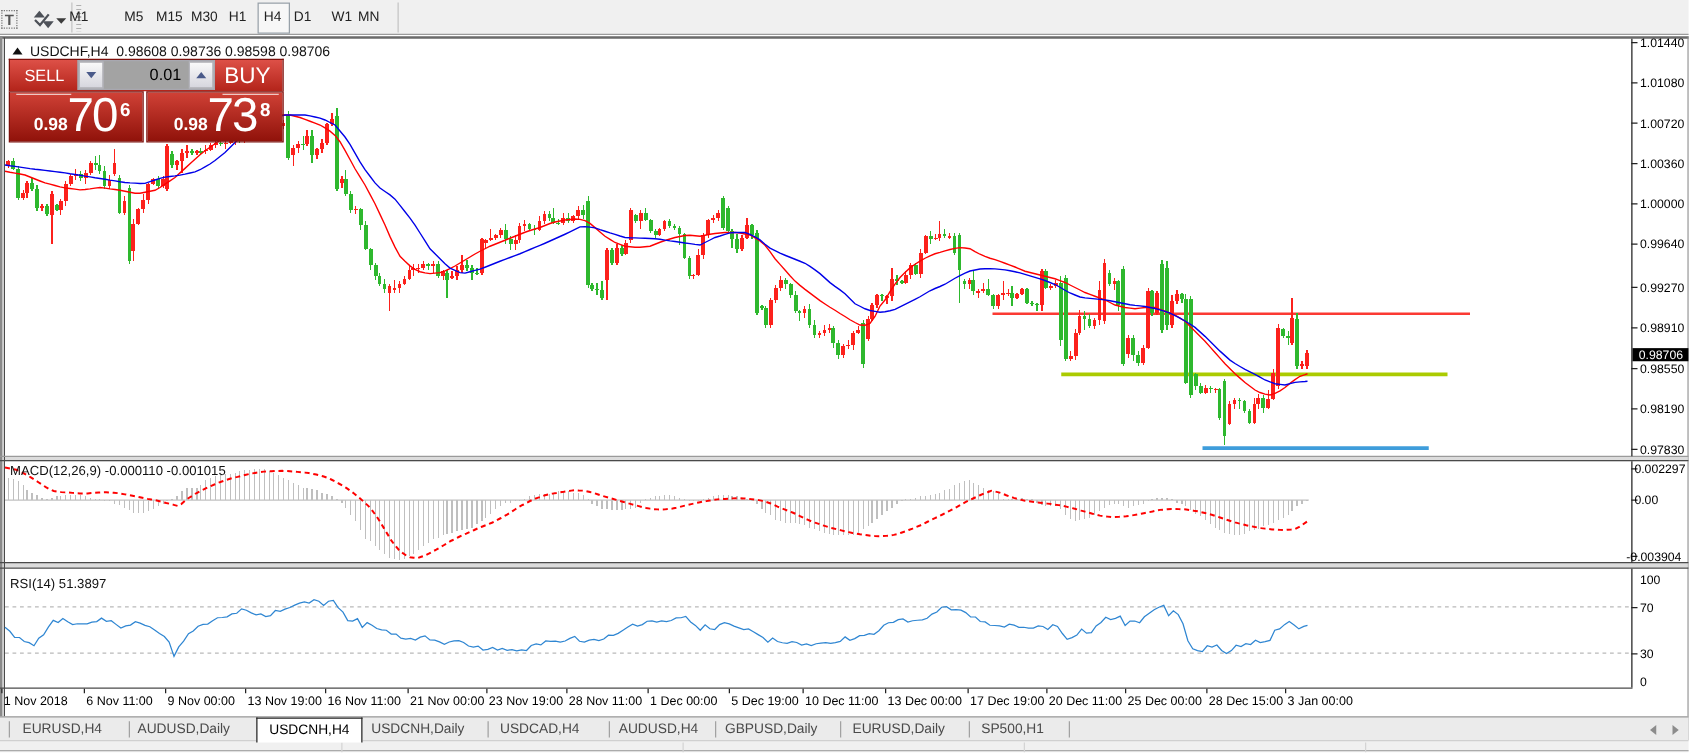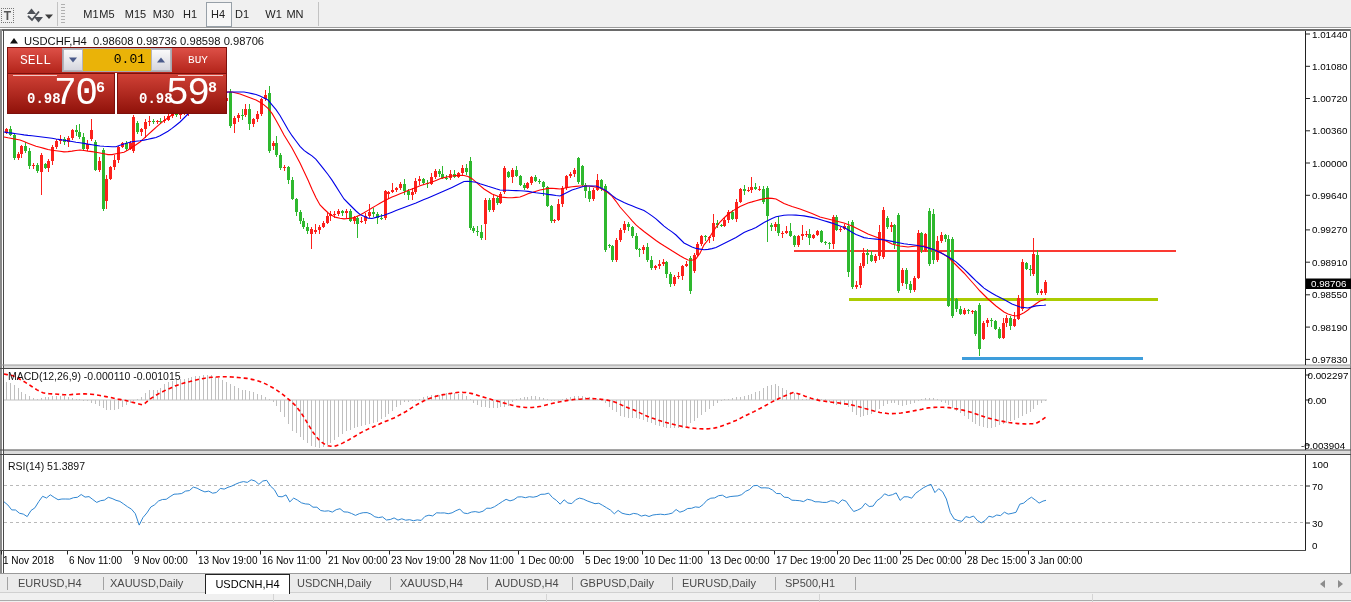--- a/index.html
+++ b/index.html
@@ -17,25 +17,25 @@
 #winframe .bleft2{position:absolute;left:3px;top:1px;width:1px;height:100%;background:#4a4a4a}
 #winframe .bright{position:absolute;right:0;top:0;width:1px;height:100%;background:#8a8a8a}
 svg{position:absolute;left:0;top:0}
 text{font-family:"Liberation Sans",sans-serif}
 .ax{font-size:9.8px;fill:#000}
 .axw{font-size:9.8px;fill:#fff}
 .tax{font-size:10px;fill:#000}
 .lbl{font-size:10.5px;fill:#111}
 .title{font-size:11.2px;fill:#111}
 
-#panel{position:absolute;left:7px;top:47px;width:220px;height:68px;font-family:Liberation Mono, monospace}
+#panel{position:absolute;left:7px;top:47px;width:220px;height:68px;font-family:Liberation Sans, sans-serif}
 #prow{position:absolute;left:0;top:0;width:220px;height:26px;background:linear-gradient(#dd5047,#b3241a);border:1px solid #7d100c;border-bottom:none}
 #sellb{position:absolute;left:0;top:0;width:55px;height:26px;color:#fff;font-size:13px;text-align:center;line-height:25px}
-#buyb{position:absolute;right:0;top:0;width:56px;height:26px;color:#fff;font-size:11px;text-align:center;line-height:25px}
-#cluster{position:absolute;left:55px;top:1px;width:110px;height:24px;background:#eab308;border:1px solid #a8a8b0;display:flex}
+#buyb{position:absolute;right:0;top:0;width:56px;height:26px;color:#fff;font-size:18px;text-align:center;line-height:25px}
+#cluster{position:absolute;left:55px;top:1px;width:110px;height:24px;background:#a3a3a3;border:1px solid #a8a8b0;display:flex}
 .spin{width:20px;height:100%;background:linear-gradient(#fafafa,#d6d6de);border:1px solid #b4b4bc;position:relative}
 .spin .tri{position:absolute;left:50%;top:50%;transform:translate(-50%,-50%);width:0;height:0}
 #lot{flex:1;font-size:13px;color:#000;text-align:right;line-height:22px;padding-right:6px}
 #bigs{position:absolute;left:0;top:26px;width:108px;height:41px;background:linear-gradient(#d04136,#90120a);border:1px solid #7d100c;color:#fff}
 #bigb{position:absolute;left:110px;top:26px;width:110px;height:41px;background:linear-gradient(#d04136,#90120a);border:1px solid #7d100c;color:#fff}
 .uline{position:absolute;top:1px;height:1px;background:#efc8c4}
 .p98{position:absolute;font-size:14px;font-weight:bold;bottom:6px}
 .pbig{position:absolute;font-size:38px;font-weight:400;bottom:-2px;letter-spacing:-1.5px}
 .psup{position:absolute;font-size:15px;font-weight:bold;top:6px}
 
@@ -53,21 +53,21 @@
     <div id="ticon">T</div>
     <svg width="55" height="24" style="left:22px;top:3px">
       <path d="M5 11 L9.5 5.5 L14 11 Z" fill="#4d5158"></path>
       <path d="M12 14 L16.5 19.5 L21 14 Z" fill="#4d5158"></path>
       <path d="M6 13 L10 17 L17 8.5" stroke="#4d5158" stroke-width="1.8" fill="none"></path>
       <path d="M23 11.5 L31 11.5 L27 16 Z" fill="#3c3c3c"></path>
     </svg>
     <div class="vsep" style="left:57px"></div>
     <div class="grip" style="left:61px"></div>
     <div id="h4sel"></div>
-    <div class="tfbtn" style="left:76px;width:30px">M1</div>
+    <div class="tfbtn" style="left:48px;width:30px">M1</div>
     <div class="tfbtn" style="left:92px;width:30px">M5</div>
     <div class="tfbtn" style="left:120px;width:31px">M15</div>
     <div class="tfbtn" style="left:148px;width:31px">M30</div>
     <div class="tfbtn" style="left:175px;width:30px">H1</div>
     <div class="tfbtn" style="left:203px;width:30px">H4</div>
     <div class="tfbtn" style="left:227px;width:30px">D1</div>
     <div class="tfbtn" style="left:258px;width:31px">W1</div>
     <div class="tfbtn" style="left:280px;width:30px">MN</div>
     <div class="vsep" style="left:318px"></div>
   </div>
@@ -196,33 +196,33 @@
     </div>
     <div id="bigs">
       <div class="uline" style="left:5px;width:44px"></div>
       <div class="p98" style="left:19px">0.98</div>
       <div class="pbig" style="left:46px">70</div>
       <div class="psup" style="left:88px">6</div>
     </div>
     <div id="bigb">
       <div class="uline" style="left:60px;width:45px"></div>
       <div class="p98" style="left:21px">0.98</div>
-      <div class="pbig" style="left:48px">59</div>
+      <div class="pbig" style="left:48px">73</div>
       <div class="psup" style="left:90px">8</div>
     </div>
   </div>
   <div id="tabbar">
     <div class="tdiv" style="left:7px"></div>
     <div class="tab" style="left:18px">EURUSD,H4</div>
     <div class="tdiv" style="left:103px"></div>
-    <div class="tab" style="left:110px">XAUUSD,Daily</div>
+    <div class="tab" style="left:110px">AUDUSD,Daily</div>
     <div id="activetab">USDCNH,H4</div>
     <div class="tab" style="left:297px">USDCNH,Daily</div>
     <div class="tdiv" style="left:390px"></div>
-    <div class="tab" style="left:400px">XAUUSD,H4</div>
+    <div class="tab" style="left:400px">USDCAD,H4</div>
     <div class="tdiv" style="left:487px"></div>
     <div class="tab" style="left:495px">AUDUSD,H4</div>
     <div class="tdiv" style="left:572px"></div>
     <div class="tab" style="left:580px">GBPUSD,Daily</div>
     <div class="tdiv" style="left:672px"></div>
     <div class="tab" style="left:682px">EURUSD,Daily</div>
     <div class="tdiv" style="left:775px"></div>
     <div class="tab" style="left:785px">SP500,H1</div>
     <div class="tdiv" style="left:855px"></div>
     <div class="navarr" style="left:1320px;border-top:4px solid transparent;border-bottom:4px solid transparent;border-right:5px solid #8c8c8c"></div>

